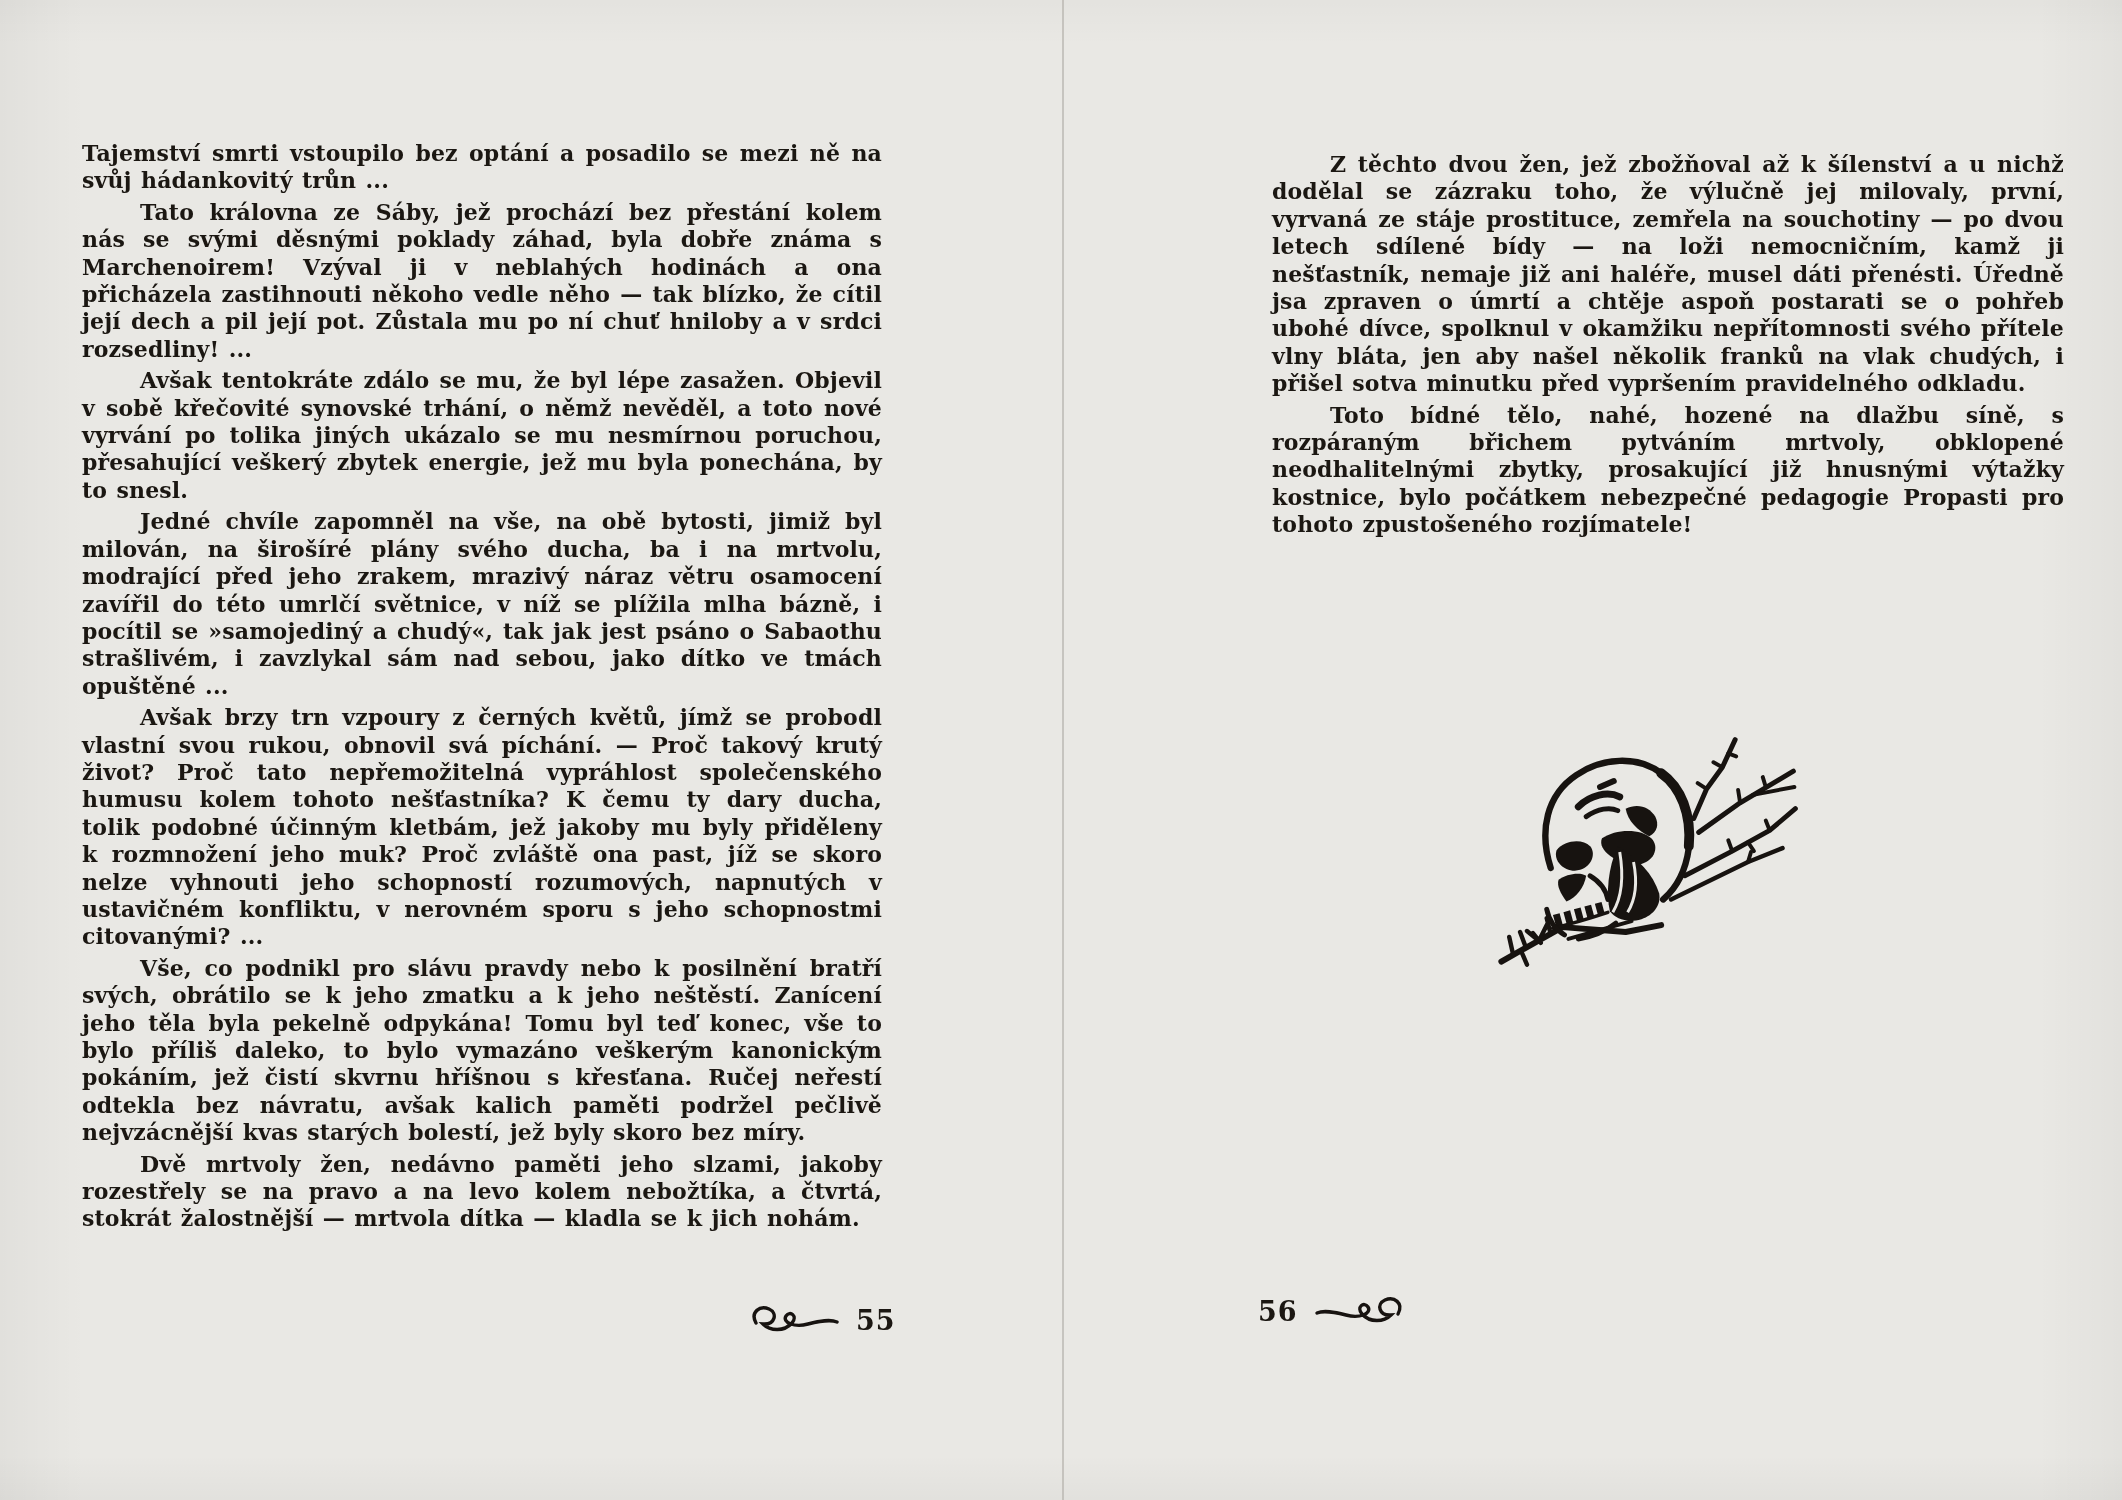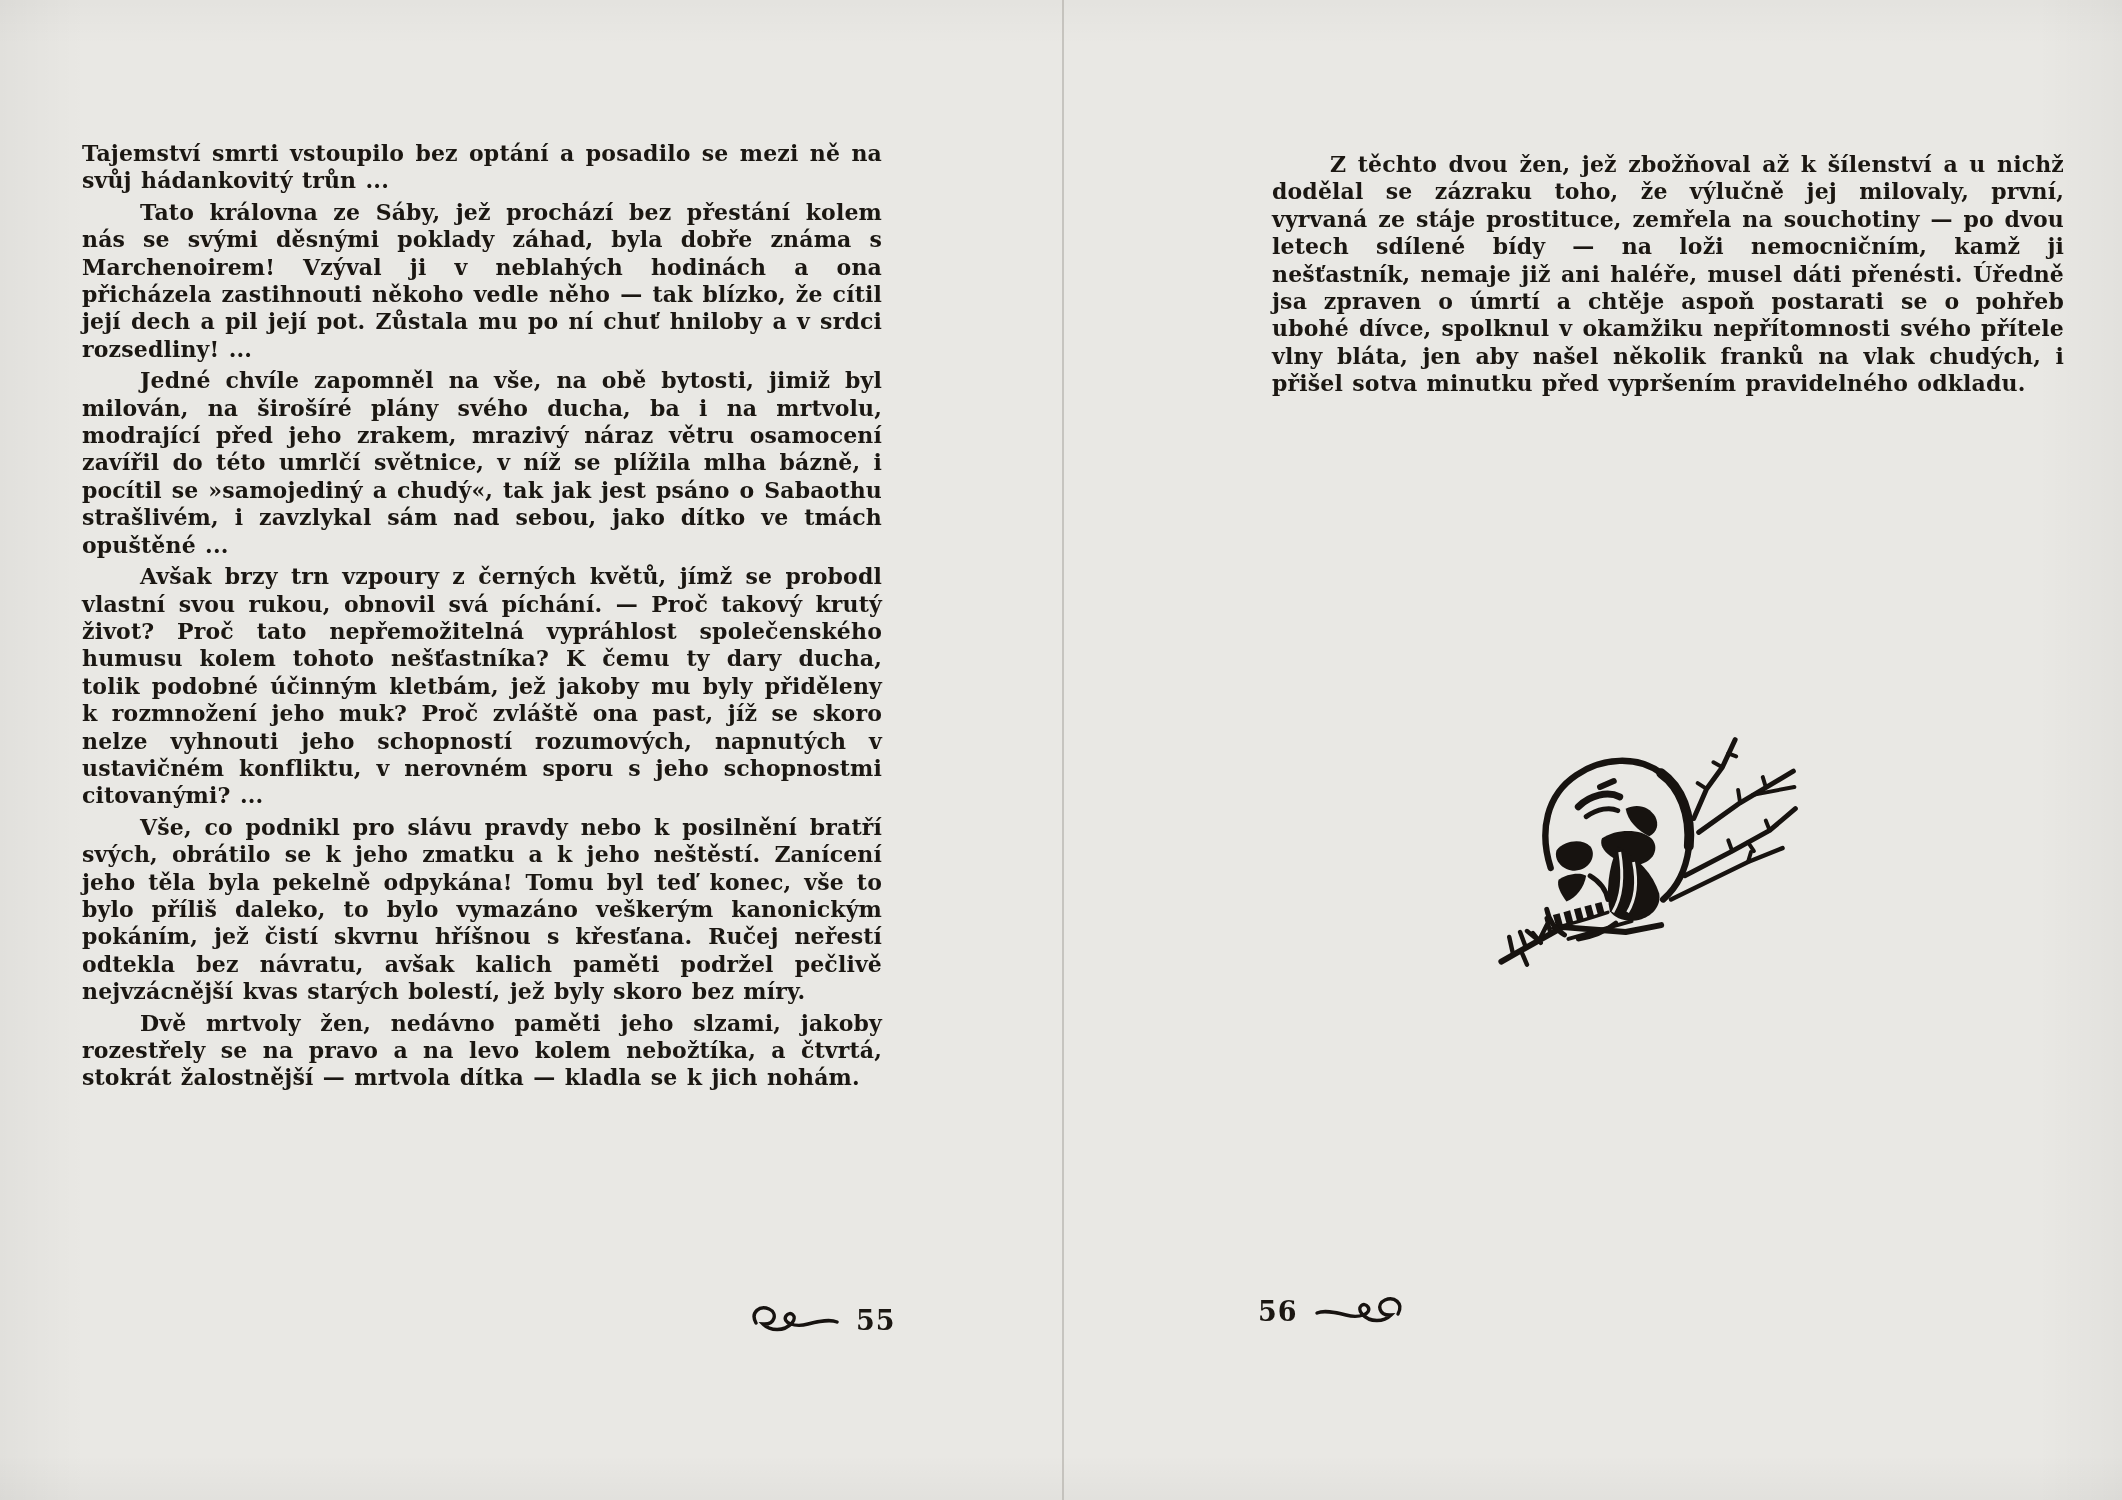--- a/index.html
+++ b/index.html
@@ -75,38 +75,40 @@
 <body>
 
 <div class="paper-shade"></div>
 
 <main>
 
   <section>
     <div class="textblock textblock-left">
       <p class="noindent">Tajemství smrti vstoupilo bez optání a posadilo se mezi ně na svůj hádankovitý trůn ...</p>
       <p>Tato královna ze Sáby, jež prochází bez přestání kolem nás se svými děsnými poklady záhad, byla dobře známa s Marchenoirem! Vzýval ji v neblahých hodinách a ona přicházela zastihnouti někoho vedle něho — tak blízko, že cítil její dech a pil její pot. Zůstala mu po ní chuť hniloby a v srdci rozsedliny! ...</p>
+      <p>Avšak tentokráte zdálo se mu, že byl lépe zasažen. Objevil v sobě křečovité synovské trhání, o němž nevěděl, a toto nové vyrvání po tolika jiných ukázalo se mu nesmírnou poruchou, přesahující veškerý zbytek energie, jež mu byla ponechána, by to snesl.</p>
       <p>Jedné chvíle zapomněl na vše, na obě bytosti, jimiž byl milován, na širošíré plány svého ducha, ba i na mrtvolu, modrající před jeho zrakem, mrazivý náraz větru osamocení zavířil do této umrlčí světnice, v níž se plížila mlha bázně, i pocítil se »samojediný a chudý«, tak jak jest psáno o Sabaothu strašlivém, i zavzlykal sám nad sebou, jako dítko ve tmách opuštěné ...</p>
       <p>Avšak brzy trn vzpoury z černých květů, jímž se probodl vlastní svou rukou, obnovil svá píchání. — Proč takový krutý život? Proč tato nepřemožitelná vypráhlost společenského humusu kolem tohoto nešťastníka? K čemu ty dary ducha, tolik podobné účinným kletbám, jež jakoby mu byly přiděleny k rozmnožení jeho muk? Proč zvláště ona past, jíž se skoro nelze vyhnouti jeho schopností rozumových, napnutých v ustavičném konfliktu, v nerovném sporu s jeho schopnostmi citovanými? ...</p>
       <p>Vše, co podnikl pro slávu pravdy nebo k posilnění bratří svých, obrátilo se k jeho zmatku a k jeho neštěstí. Zanícení jeho těla byla pekelně odpykána! Tomu byl teď konec, vše to bylo příliš daleko, to bylo vymazáno veškerým kanonickým pokáním, jež čistí skvrnu hříšnou s křesťana. Ručej neřestí odtekla bez návratu, avšak kalich paměti podržel pečlivě nejvzácnější kvas starých bolestí, jež byly skoro bez míry.</p>
       <p>Dvě mrtvoly žen, nedávno paměti jeho slzami, jakoby rozestřely se na pravo a na levo kolem nebožtíka, a čtvrtá, stokrát žalostnější — mrtvola dítka — kladla se k jich nohám.</p>
     </div>
     <div class="footer footer-left">
       <svg width="92" height="34" viewBox="0 0 92 34" aria-hidden="true">
         <path d="M8 20 C2 9 12 2 21 6 C30 10 27 22 15 21 C22 28 36 29 44 20 C50 13 42 7 38 13 C34 19 46 25 60 21 C72 18 82 16 89 19" fill="none" stroke="#171310" stroke-width="3.4" stroke-linecap="round"></path>
       </svg>
       <span class="pagenum">55</span>
     </div>
   </section>
 
   <div class="divider"></div>
 
   <section>
     <div class="textblock textblock-right">
       <p>Z těchto dvou žen, jež zbožňoval až k šílenství a u nichž dodělal se zázraku toho, že výlučně jej milovaly, první, vyrvaná ze stáje prostituce, zemřela na souchotiny — po dvou letech sdílené bídy — na loži nemocničním, kamž ji nešťastník, nemaje již ani haléře, musel dáti přenésti. Úředně jsa zpraven o úmrtí a chtěje aspoň postarati se o pohřeb ubohé dívce, spolknul v okamžiku nepřítomnosti svého přítele vlny bláta, jen aby našel několik franků na vlak chudých, i přišel sotva minutku před vypršením pravidelného odkladu.</p>
+      <p>Toto bídné tělo, nahé, hozené na dlažbu síně, s rozpáraným břichem pytváním mrtvoly, obklopené neodhalitelnými zbytky, prosakující již hnusnými výtažky kostnice, bylo počátkem nebezpečné pedagogie Propasti pro tohoto zpustošeného rozjímatele!</p>
     </div>
 
     <div class="skull-wrap">
       <svg width="444" height="336" viewBox="0 0 450 340" aria-hidden="true">
 
         <g stroke="#171310" fill="none" stroke-linecap="round" stroke-linejoin="round">
           <path d="M245 128 L258 98 L274 76 L287 48" stroke-width="5"></path>
           <path d="M258 98 l-9 -6 M274 76 l-9 -5 M280 62 l8 3" stroke-width="4"></path>
           <path d="M250 142 L292 112 L346 80" stroke-width="5"></path>
           <path d="M292 112 l-2 -13 M305 104 l42 -8 M318 96 l-3 -10" stroke-width="4"></path>

